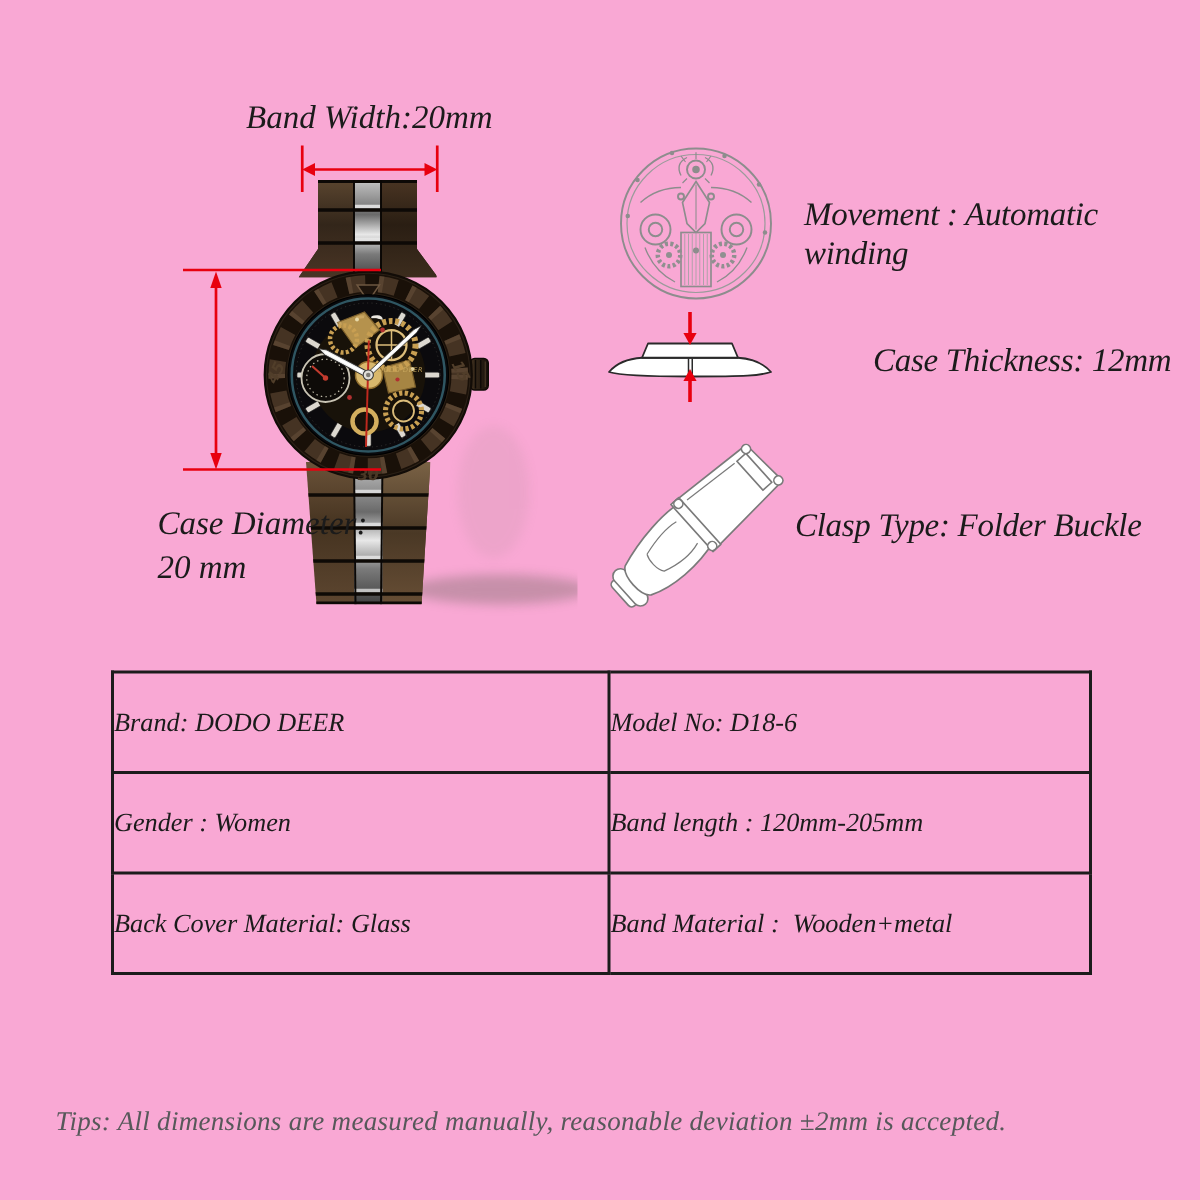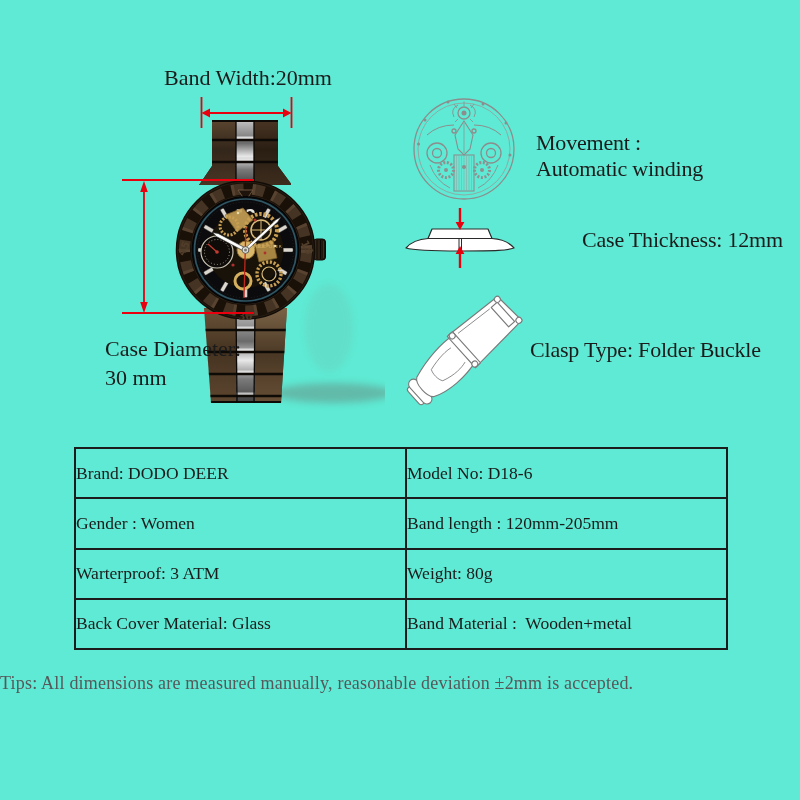--- a/index.html
+++ b/index.html
@@ -1,38 +1,38 @@
 <!DOCTYPE html>
 <html><head>
 <meta charset="utf-8">
 <style>
   html,body{margin:0;padding:0;background:#ffffff;}
   .canvas{
-    position:relative;width:800px;height:800px;background:#5eead4;overflow:hidden;
-    font-family:"Liberation Serif","DejaVu Serif",serif;color:#1b1b1b;
+    position:relative;width:800px;height:800px;background:#f9a8d4;overflow:hidden;
+    font-family:"Liberation Serif","DejaVu Serif",serif;color:#1b1b1b;font-style:italic;
   }
   .abs{position:absolute;}
   .dim-label{font-size:22px;line-height:28px;color:#1b1b1b;}
   #bandWidthLabel{left:164px;top:64px;}
   #caseDiaLabel{left:69px;top:334px;line-height:29px;margin-left:36px;}
   .feature-label{font-size:22px;line-height:26px;letter-spacing:-0.2px;color:#1b1b1b;}
   #movementLabel{left:536px;top:130px;width:200px;}
   #thicknessLabel{left:536px;top:227px;width:240px;margin-left:46px;}
   #claspLabel{left:530px;top:337px;width:250px;}
   table.spec{
     position:absolute;left:74px;top:447px;width:654px;height:203px;
     border-collapse:collapse;table-layout:fixed;font-size:17.5px;color:#1b1b1b;
   }
   table.spec td{
     border:2px solid #1c1c1c;padding:0 4px 0 0;vertical-align:middle;white-space:pre;overflow:hidden;
   }
   td.cl{width:325px;padding-left:17px;}
   td.cr{padding-left:38px;}
   .tips{
-    position:absolute;left:0;top:671px;width:708px;
+    position:absolute;left:0;top:735px;width:708px;text-align:center;
     font-size:18px;line-height:25px;color:#57585a;letter-spacing:0.2px;
   }
 </style>
 </head>
 <body>
 
 <div class="canvas">
 
   <div class="abs dim-label" id="bandWidthLabel">Band Width:20mm</div>
 
@@ -217,21 +217,21 @@
       <line x1="4" y1="4" x2="136" y2="4"></line>
       <line x1="4" y1="137" x2="136" y2="137"></line>
       <line x1="26" y1="14" x2="26" y2="127"></line>
       <polygon points="22.2,16 29.8,16 26,5" stroke="none"></polygon>
       <polygon points="22.2,126 29.8,126 26,137" stroke="none"></polygon>
     </g>
   </svg>
 
   <div class="abs dim-label" id="caseDiaLabel">
     <div>Case Diameter:</div>
-    <div>30 mm</div>
+    <div>20 mm</div>
   </div>
 
   <svg class="abs" style="left:410px;top:95px" width="108" height="108" viewBox="0 0 108 108">
     <g stroke="#8d8d8d" fill="none" stroke-width="1.3">
       <circle cx="54" cy="54" r="50"></circle>
       <circle cx="54" cy="54" r="46" stroke-width="0.8" stroke="#9b9b9b"></circle>
       <circle cx="54" cy="18" r="6"></circle>
       <circle cx="54" cy="18" r="2.5" fill="#8d8d8d" stroke="none"></circle>
       <path d="M44,22 Q40,14 48,10" stroke-width="0.9"></path>
       <path d="M64,22 Q68,14 60,10" stroke-width="0.9"></path>
@@ -306,24 +306,20 @@
     <tbody>
       <tr>
         <td class="cl">Brand: DODO DEER</td>
         <td class="cr">Model No: D18-6</td>
       </tr>
       <tr>
         <td class="cl">Gender : Women</td>
         <td class="cr">Band length : 120mm-205mm</td>
       </tr>
       <tr>
-        <td class="cl">Warterproof: 3 ATM</td>
-        <td class="cr">Weight: 80g</td>
-      </tr>
-      <tr>
         <td class="cl">Back Cover Material: Glass</td>
         <td class="cr">Band Material :  Wooden+metal</td>
       </tr>
     </tbody>
   </table>
 
   <div class="tips">Tips: All dimensions are measured manually, reasonable deviation ±2mm is accepted.</div>
 
 </div>
 

